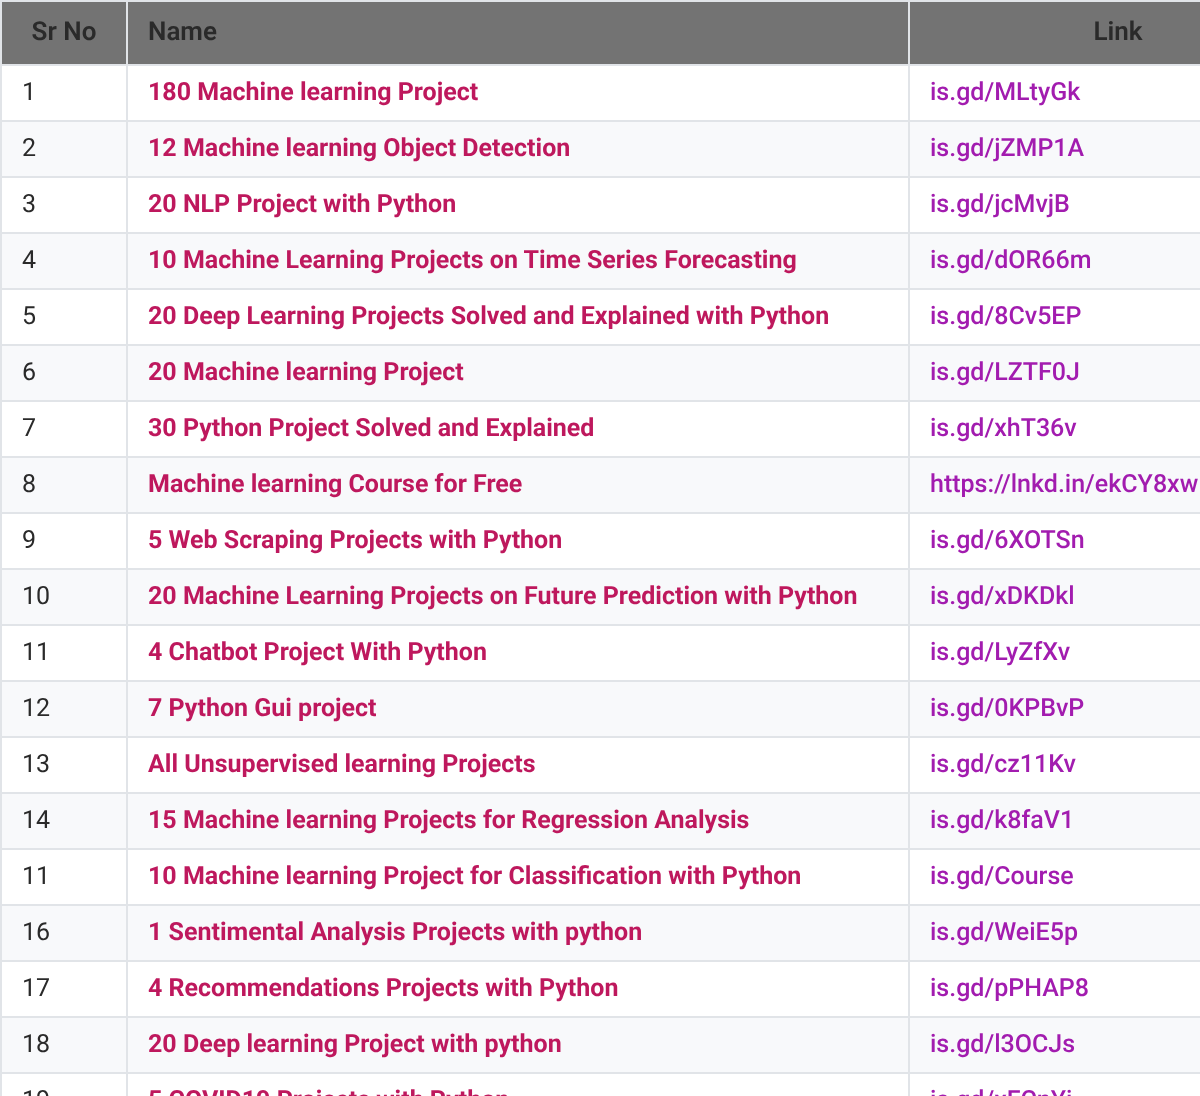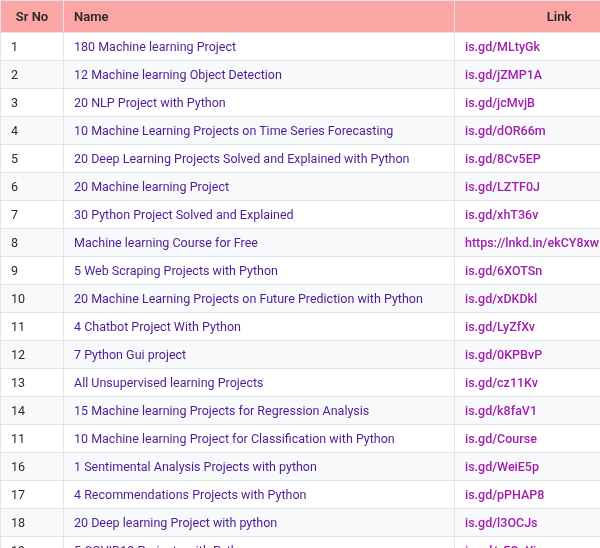--- a/index.html
+++ b/index.html
@@ -14,21 +14,21 @@
     width: 600px;
     box-sizing: border-box;
   }
   table {
     width: 100%;
     border-collapse: collapse;
     background: #fff;
     table-layout: fixed;
   }
   thead th {
-    background: #fca5a5;
+    background: #737373;
     font-weight: 600;
     color: #2a2a2a;
     padding: 8px 10px;
     border: 1px solid #e1e4e8;
     text-align: left;
     font-size: 13px;
     vertical-align: middle;
   }
   thead th.col-sr { width: 42px; text-align: center; }
   thead th.col-name { width: 370px; }
@@ -42,21 +42,21 @@
     white-space: nowrap;
     text-overflow: ellipsis;
   }
   tbody tr:nth-child(even) td {
     background: #f8f9fb;
   }
   tbody tr:nth-child(odd) td {
     background: #ffffff;
   }
   td.sr { color: #2a2a2a; }
-  td.name { color: #4c1d95; }
+  td.name { color: #be185d; font-weight: bold; }
   td.link a {
     color: #a21caf;
     text-decoration: none;
     font-weight: 500;
   }
 </style>
 </head>
 <body>
 
 <div class="wrap">

